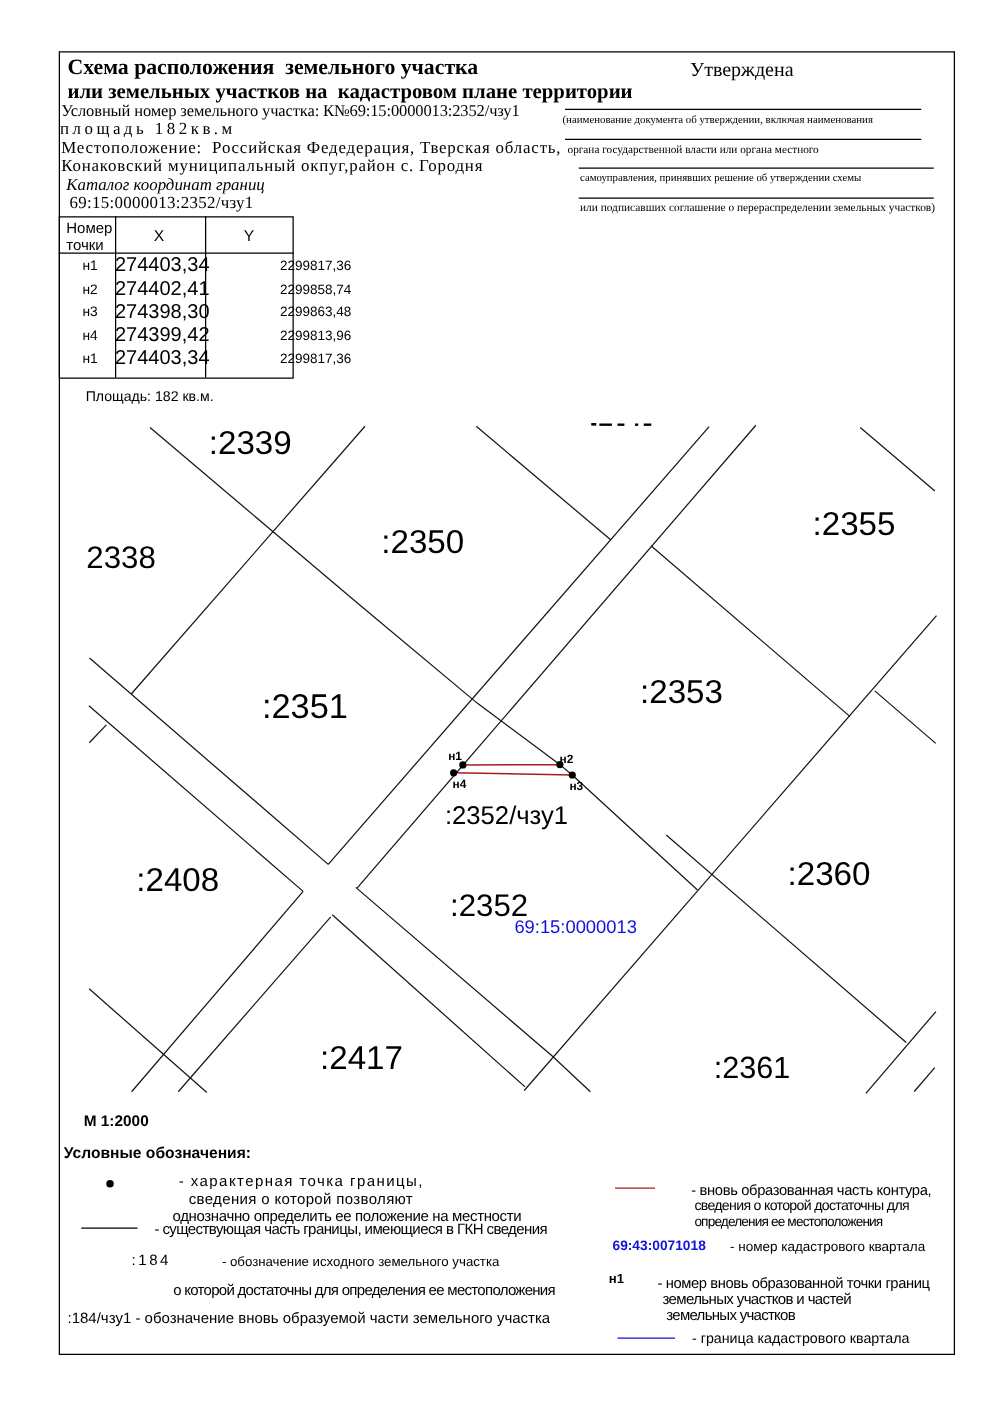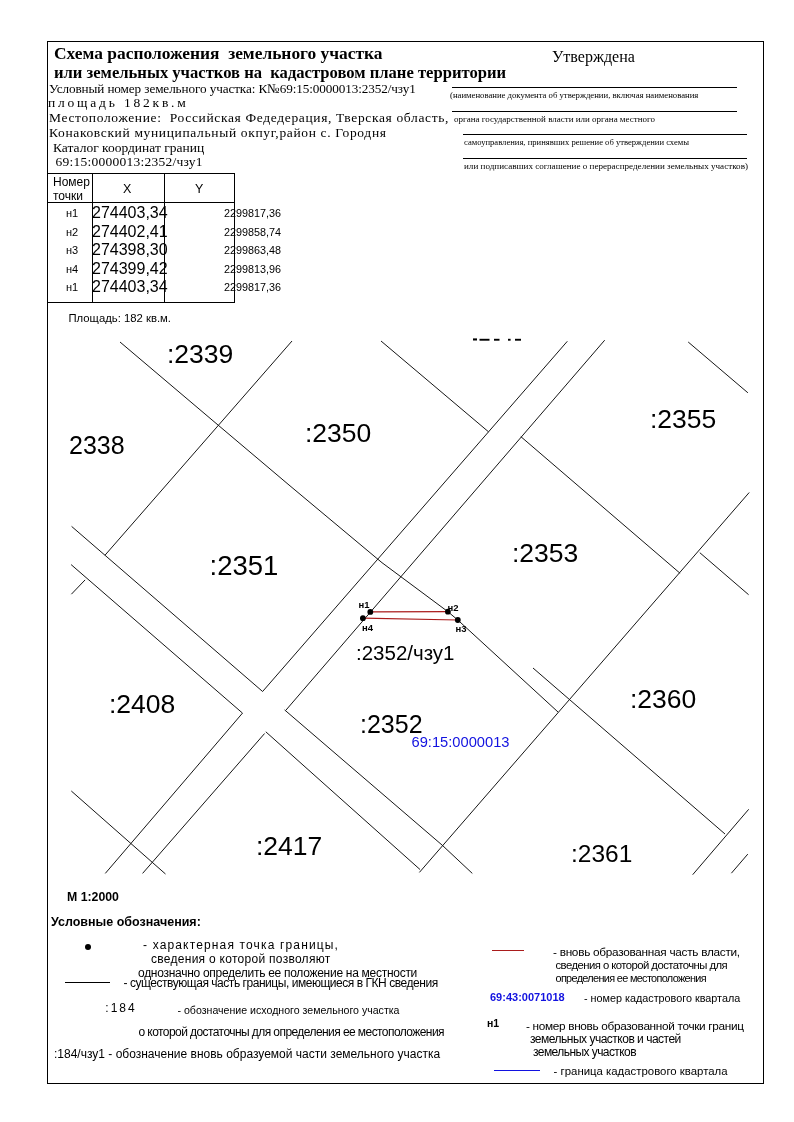--- a/index.html
+++ b/index.html
@@ -18,21 +18,21 @@
 <div class="abs serif" style="left:54px;top:63px;font-size:16.6px;font-weight:bold;white-space:pre;">или земельных участков на  кадастровом плане территории</div>
 
 <div class="abs serif" style="left:49px;top:81px;font-size:13.2px;letter-spacing:-0.1px;white-space:pre;">Условный номер земельного участка: К№69:15:0000013:2352/чзу1</div>
 
 <div class="abs serif" style="left:48px;top:95px;font-size:13.5px;letter-spacing:2.8px;white-space:pre;">площадь 182кв.м</div>
 
 <div class="abs serif" style="left:49px;top:110px;font-size:13.5px;letter-spacing:0.65px;white-space:pre;">Местоположение:  Российская Федедерация, Тверская область,</div>
 
 <div class="abs serif" style="left:49px;top:125px;font-size:13.5px;letter-spacing:0.65px;white-space:pre;">Конаковский муниципальный окпуг,район с. Городня</div>
 
-<div class="abs serif" style="left:53px;top:140px;font-size:13.5px;white-space:pre;">Каталог координат границ</div>
+<div class="abs serif" style="left:53px;top:140px;font-size:13.5px;white-space:pre;font-style:italic;">Каталог координат границ</div>
 
 <div class="abs serif" style="left:55.5px;top:154px;font-size:13.5px;letter-spacing:0.25px;white-space:pre;">69:15:0000013:2352/чзу1</div>
 
 <div class="abs serif" style="left:552px;top:48px;font-size:16px;font-family:Liberation Serif, serif;">Утверждена</div>
 
 <div class="abs" style="left:452px;top:87px;width:285px;height:0;border-top:1px solid #000;"></div>
 
 <div class="abs serif" style="left:450px;top:90px;font-size:8.7px;white-space:pre;">(наименование документа об утверждении, включая наименования</div>
 
 <div class="abs" style="left:452px;top:111px;width:285px;height:0;border-top:1px solid #000;"></div>
@@ -187,21 +187,21 @@
 <div class="abs sans" style="left:138.5px;top:989.5px;font-size:12px;letter-spacing:-0.57px;white-space:pre;margin-top:35px;">о которой достаточны для определения ее местоположения</div>
 
 <div class="abs sans" style="left:61.3px;top:1001px;font-size:12px;letter-spacing:2px;white-space:pre;margin-left:44px;">:184</div>
 
 <div class="abs sans" style="left:177.5px;top:1003.5px;font-size:10.6px;white-space:pre;">- обозначение исходного земельного участка</div>
 
 <div class="abs sans" style="left:54px;top:1031px;font-size:12px;margin-top:16px;">:184/чзу1 - обозначение вновь образуемой части земельного участка</div>
 
 <div class="abs" style="left:492px;top:950px;width:32px;height:0;border-top:1.4px solid #aa1c1c;"></div>
 
-<div class="abs sans" style="left:553px;top:944.5px;font-size:11.8px;letter-spacing:-0.28px;white-space:pre;">- вновь образованная часть власти,</div>
+<div class="abs sans" style="left:553px;top:944.5px;font-size:11.8px;letter-spacing:-0.28px;white-space:pre;">- вновь образованная часть контура,</div>
 
 <div class="abs sans" style="left:555.5px;top:958.5px;font-size:11.3px;letter-spacing:-0.54px;white-space:pre;">сведения о которой достаточны для</div>
 
 <div class="abs sans" style="left:555.5px;top:972px;font-size:10.9px;letter-spacing:-0.67px;white-space:pre;">определения ее местоположения</div>
 
 <div class="abs sans" style="left:490px;top:991px;font-size:11px;font-weight:bold;color:#1212e0;">69:43:0071018</div>
 
 <div class="abs sans" style="left:584px;top:991.5px;font-size:10.8px;white-space:pre;">- номер кадастрового квартала</div>
 
 <div class="abs sans" style="left:487px;top:1016.5px;font-size:10.5px;font-weight:bold;white-space:pre;">н1</div>

